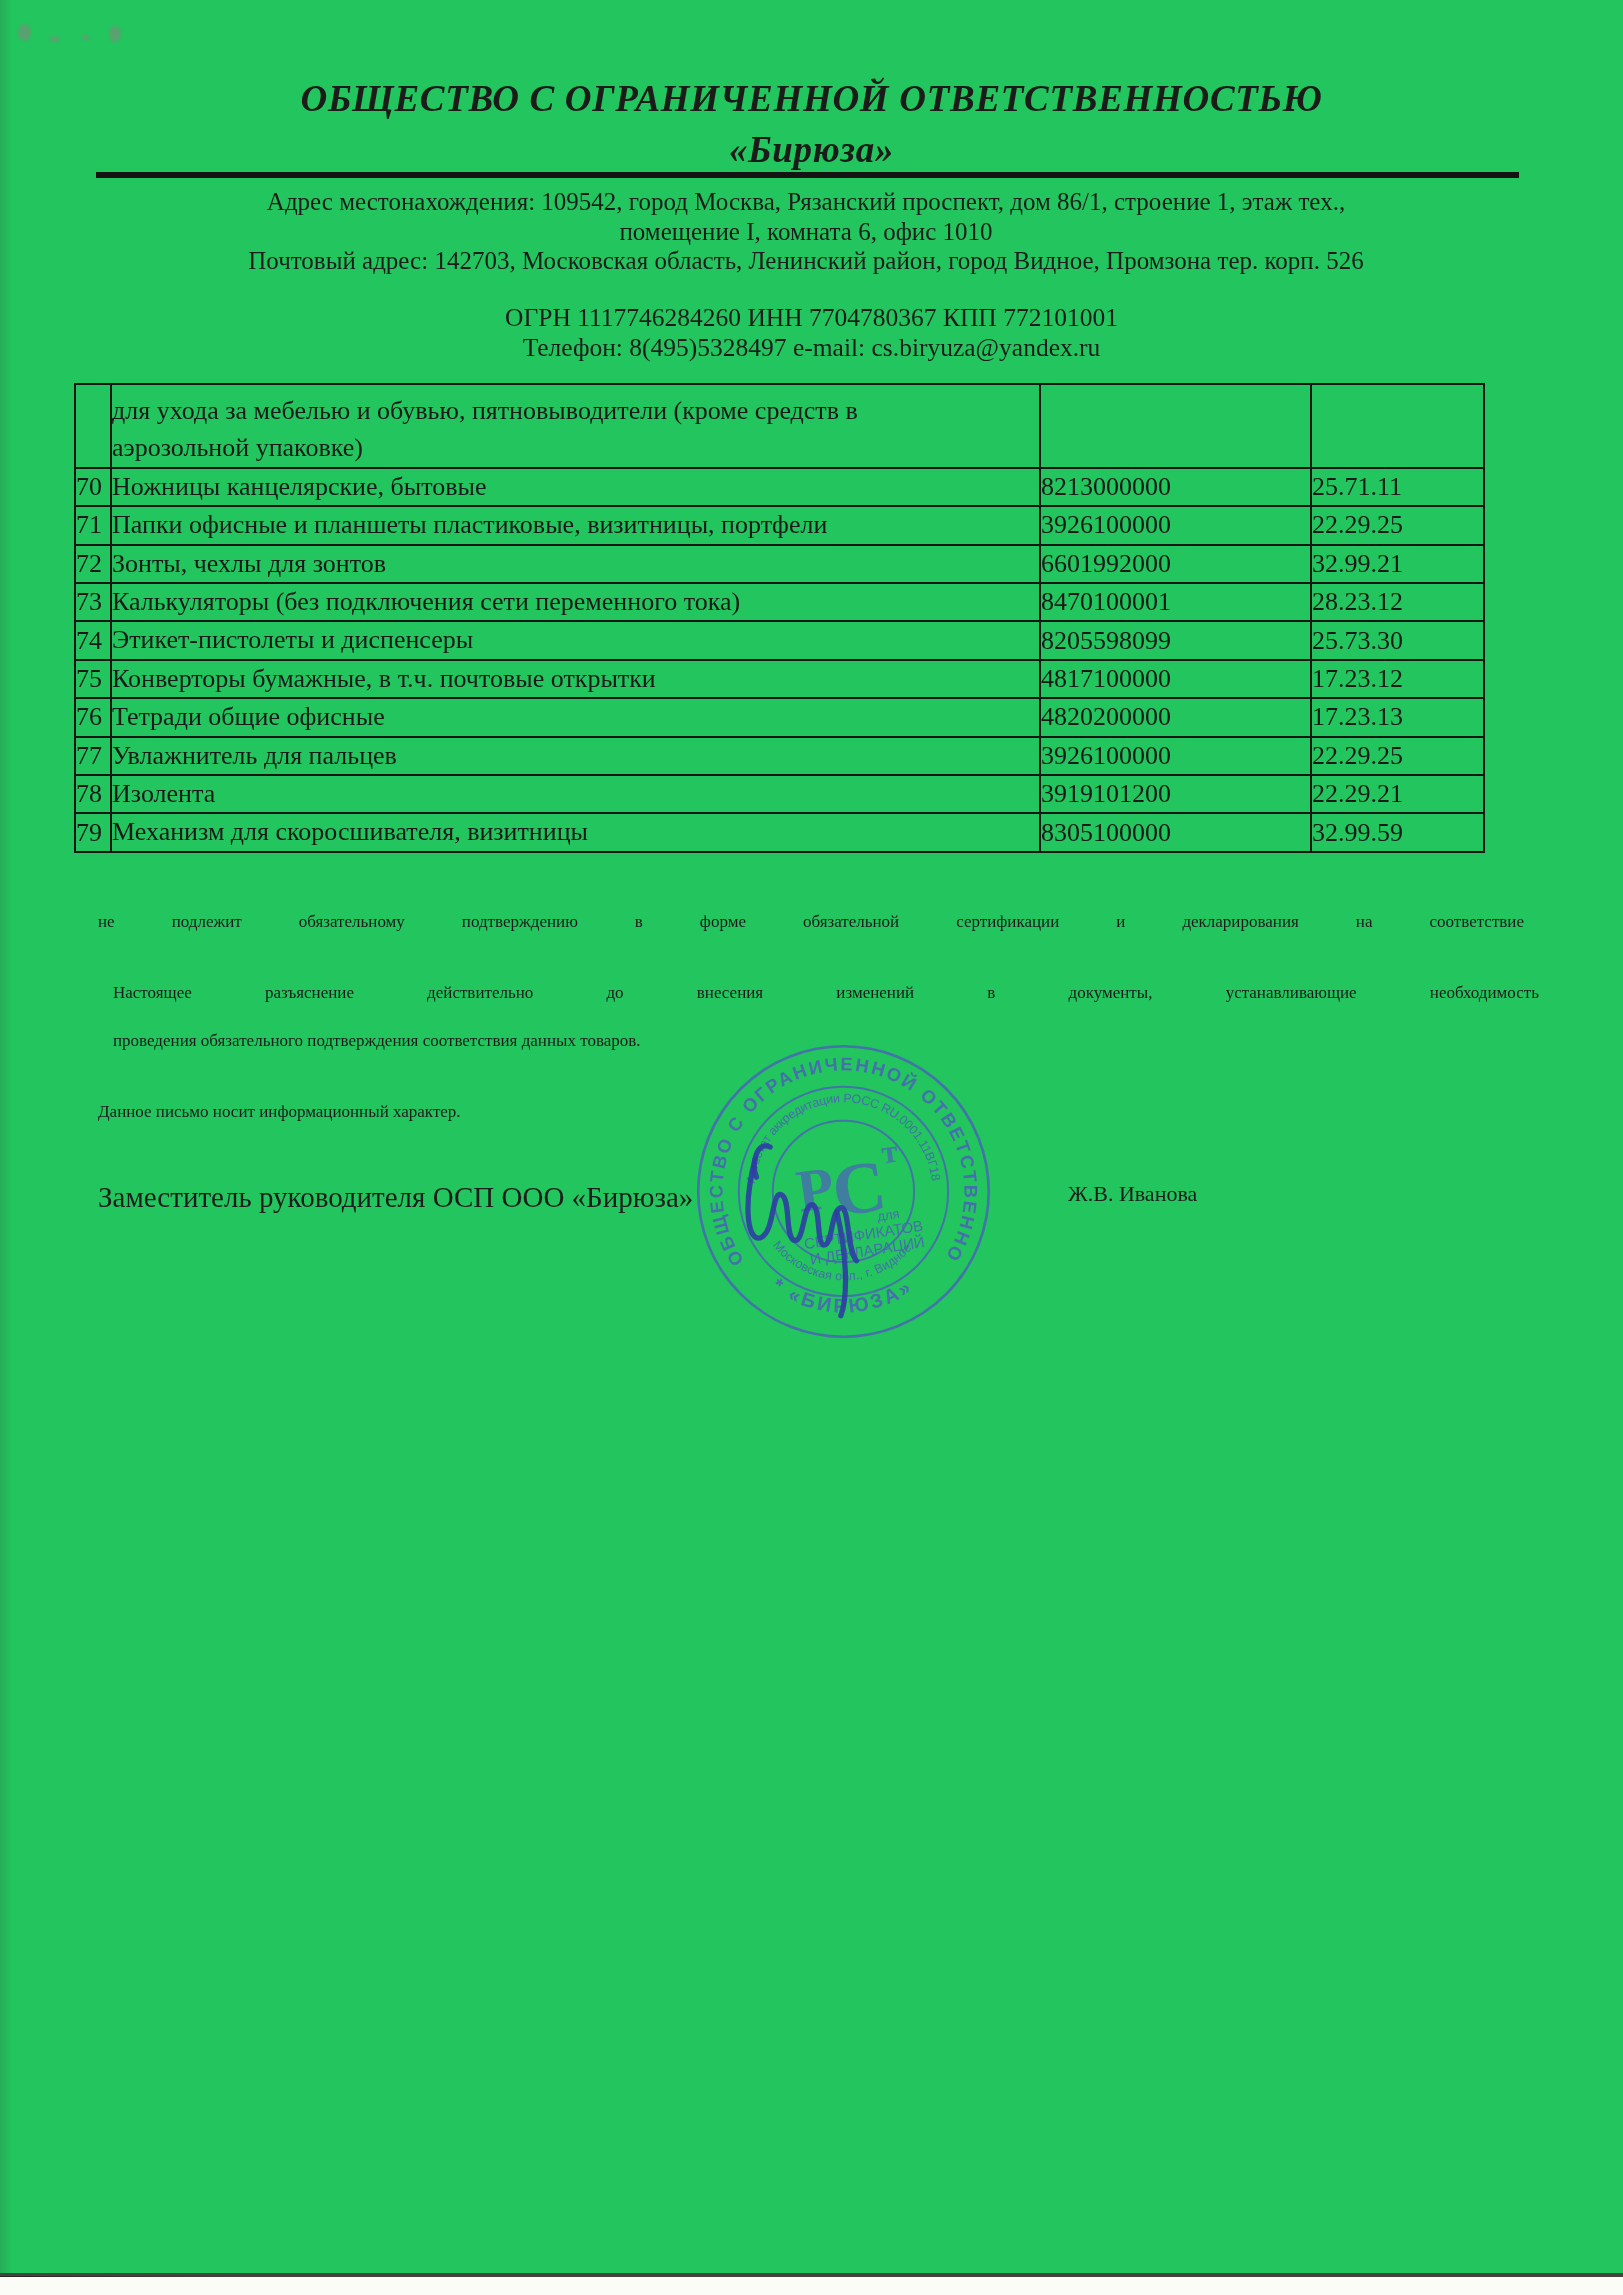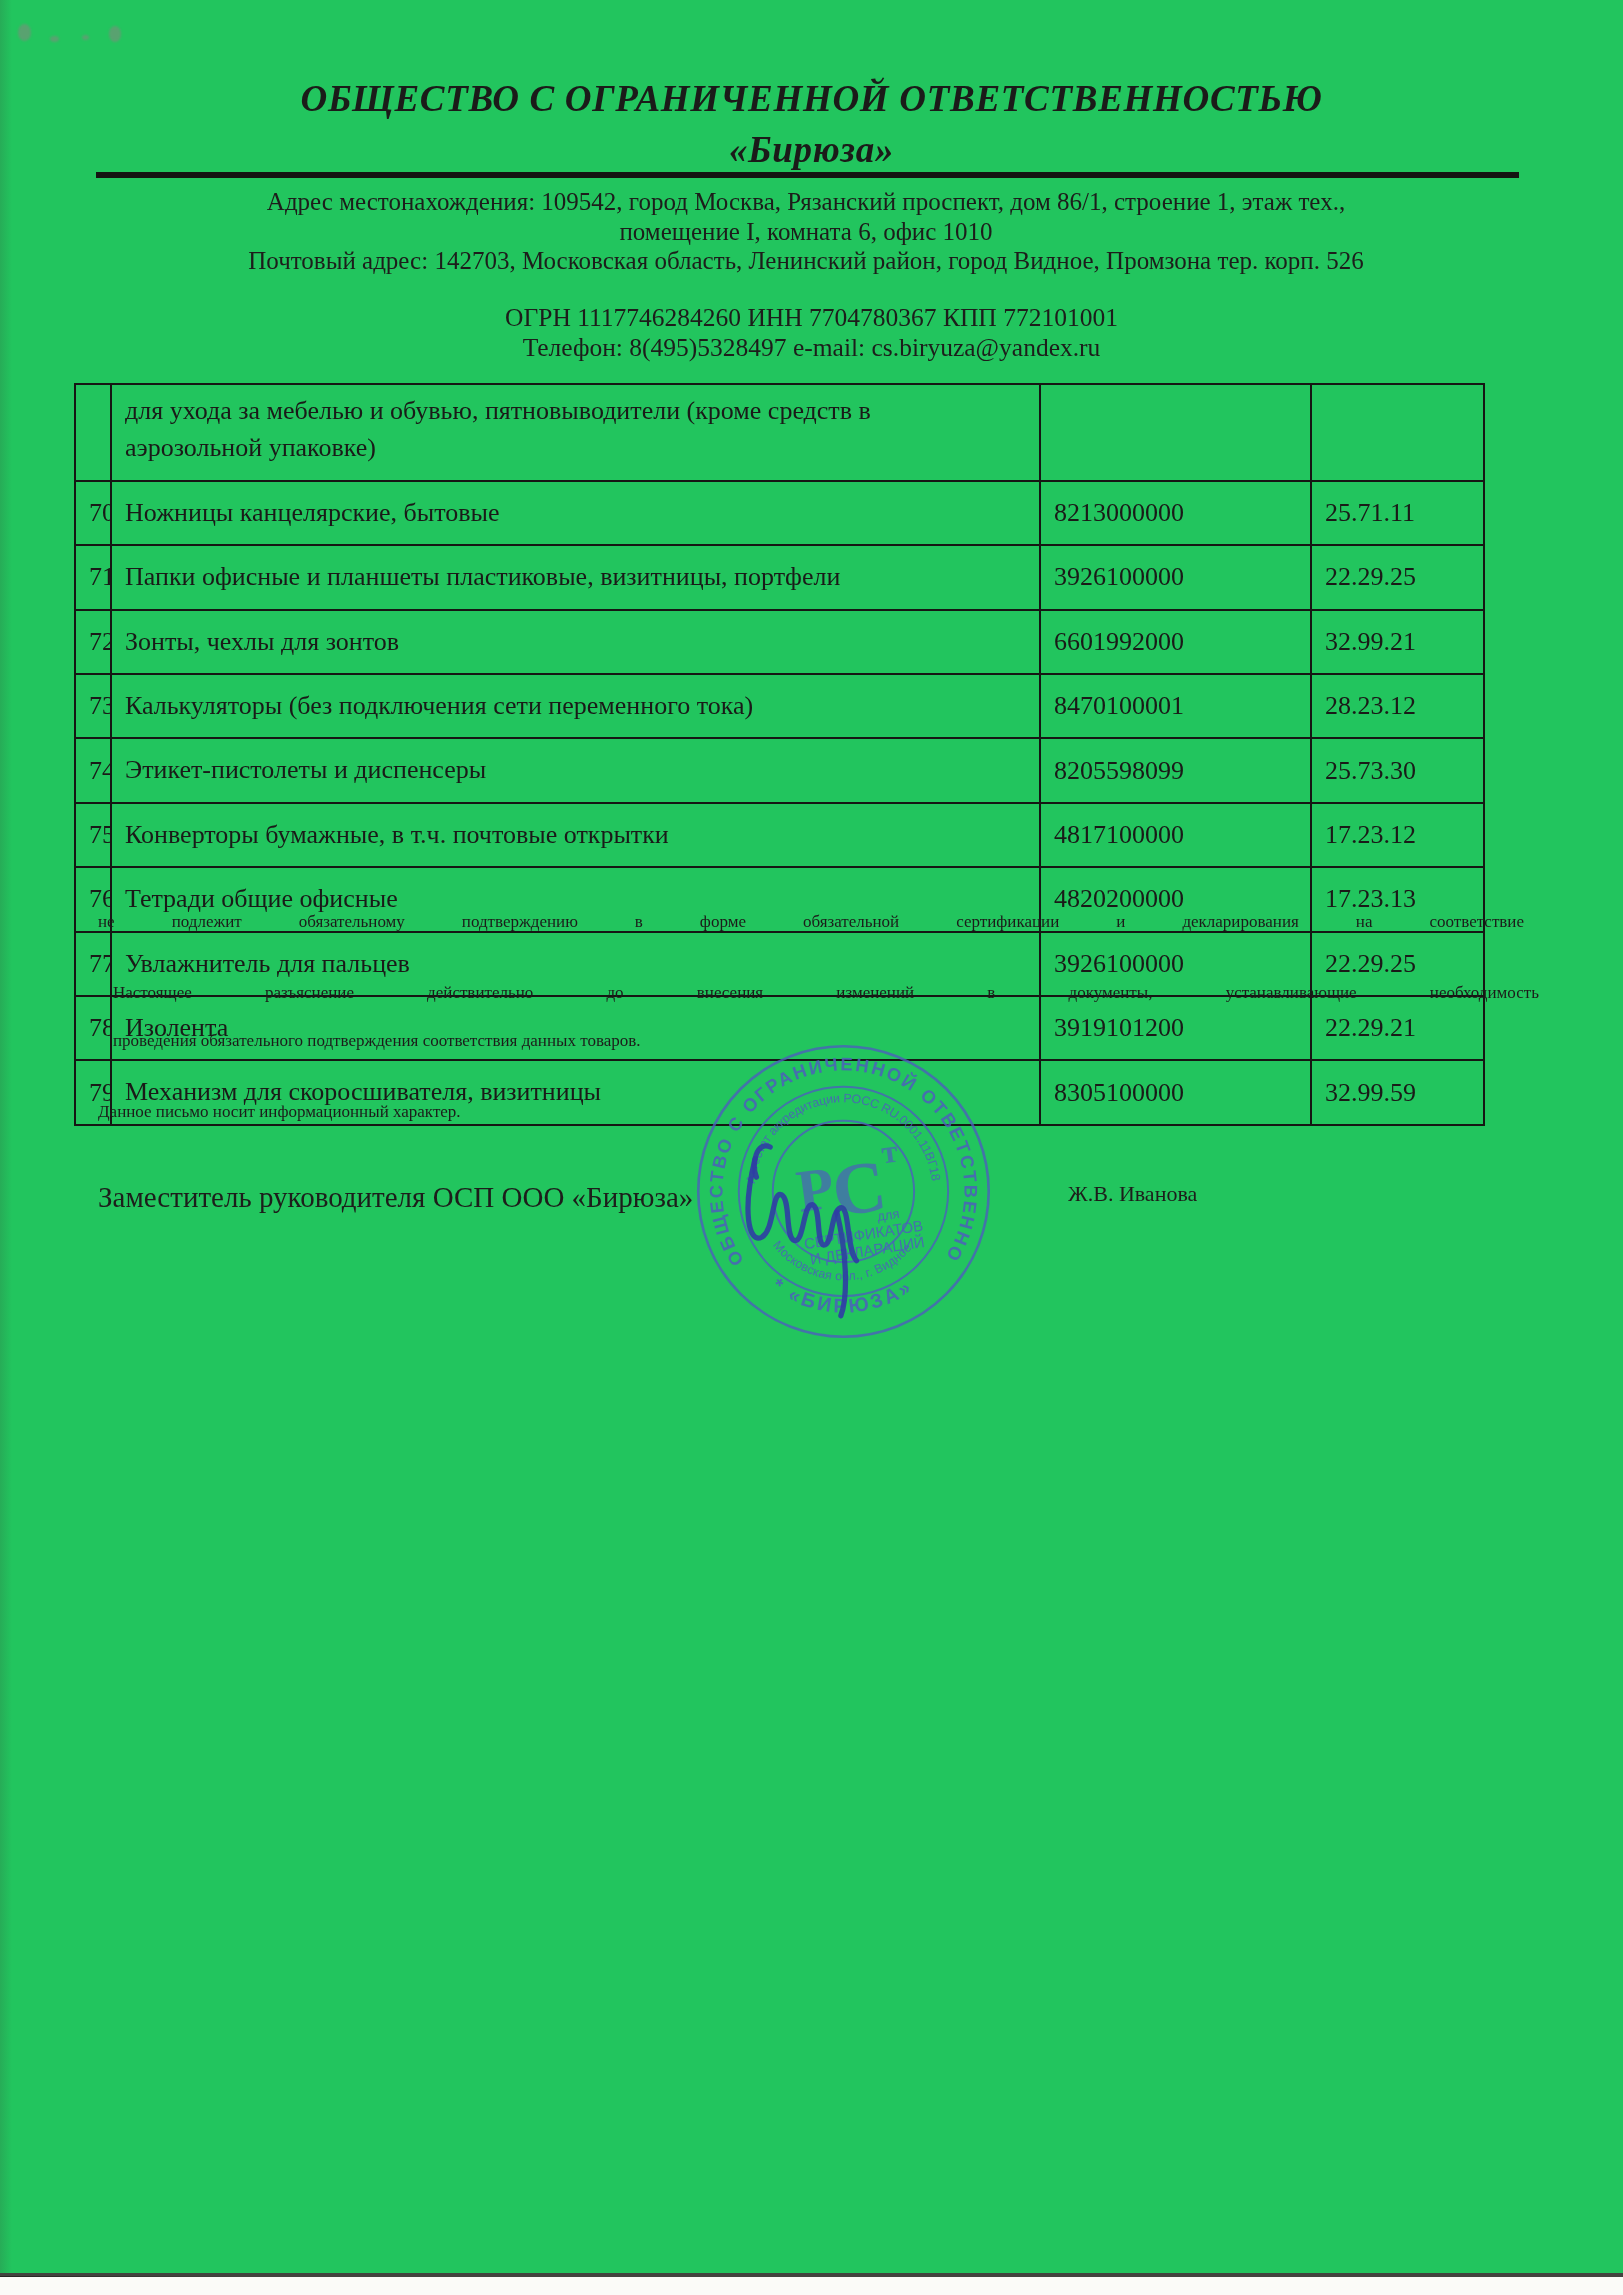--- a/index.html
+++ b/index.html
@@ -22,21 +22,21 @@
   }
   .hrule{left:96px;width:1423px;height:5.9px;background:#141412;}
   .addr{left:0;right:11px;text-align:center;font-size:25px;}
   .reg{left:0;right:0;text-align:center;font-size:25.5px;}
   .smudge{border-radius:50%;background:#86867f;opacity:.55;filter:blur(1px);}
 
   table.items{
     border-collapse:collapse;table-layout:fixed;width:1410px;
     font-size:26px;color:#1a1a18;
   }
-  table.items td{border:2px solid #161614;vertical-align:middle;padding:13px;overflow:hidden;}
+  table.items td{border:2px solid #161614;vertical-align:middle;padding:0;overflow:hidden;}
   td.c-num{text-align:left;margin-top:8px;}
   td.c-desc{padding:2.6px 11.8px 2.6px 15.7px;line-height:1.4;}
   td.c-desc.lines{white-space:pre-line;line-height:1.45;padding-top:6.5px;}
   td.c-tnved{padding-left:30px;}
   td.c-okpd{padding-left:22px;}
   tr.r-cont{height:75px;}
   tr.r-item{height:29px;}
 
   .para{left:98px;width:1426px;font-size:17px;line-height:48px;color:#1c1c1a;}
   .just-line{text-align:justify;text-align-last:justify;}

